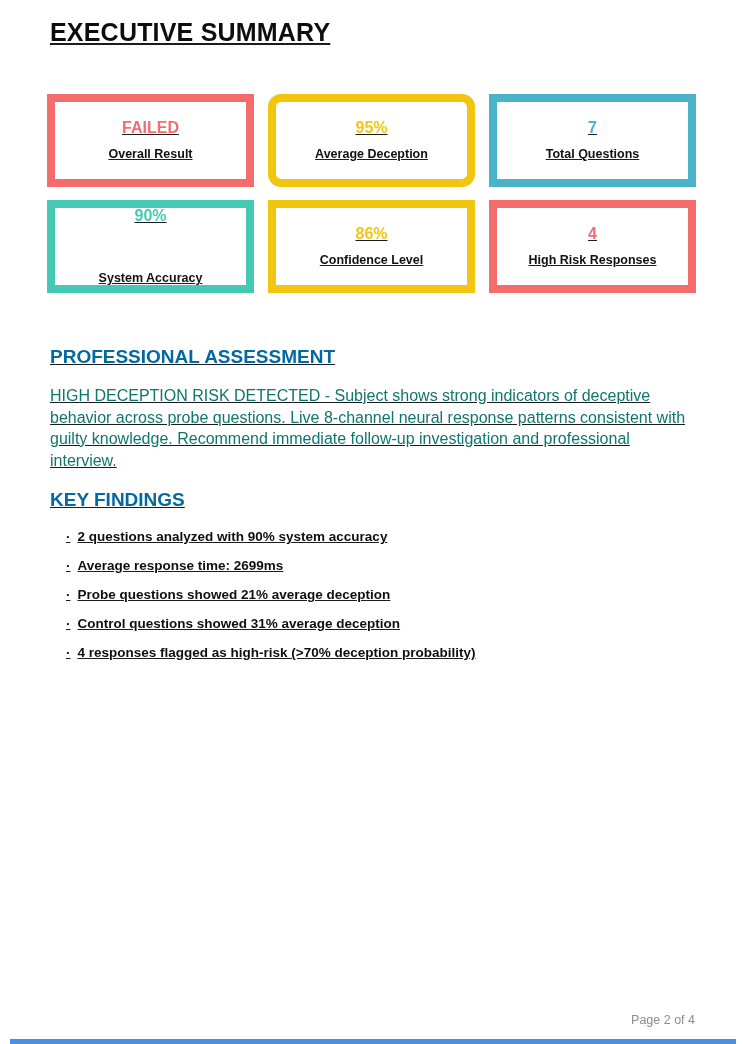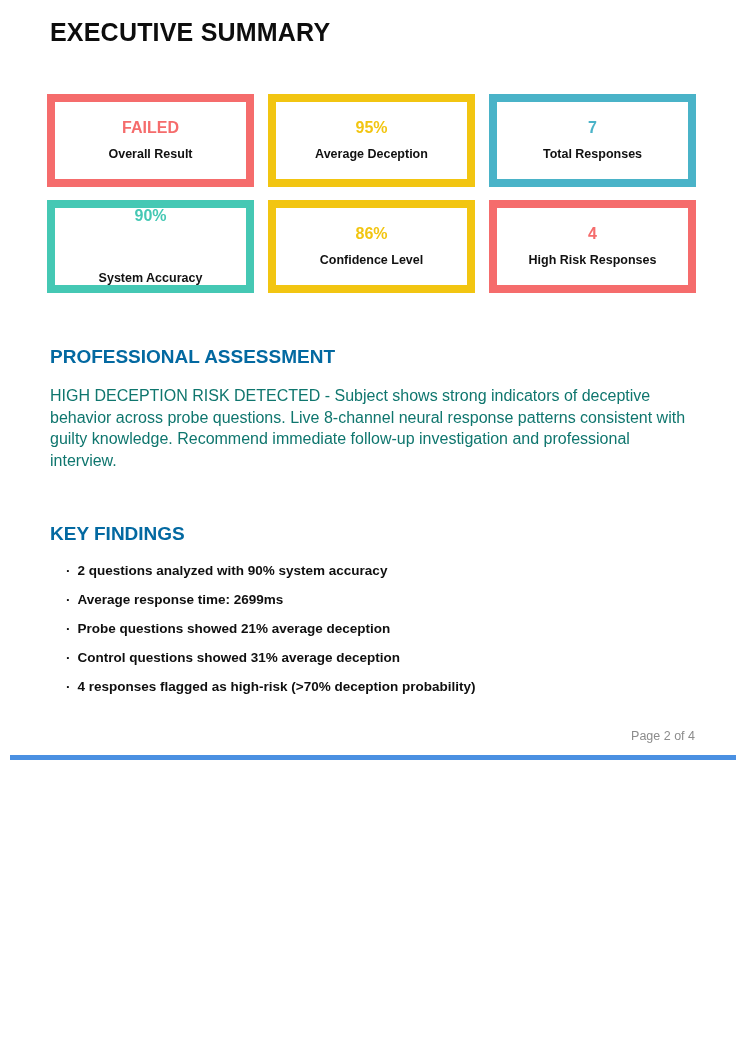--- a/index.html
+++ b/index.html
@@ -5,24 +5,25 @@
   html, body {
     margin: 0;
     padding: 0;
     background: #ffffff;
     font-family: "Liberation Sans", sans-serif;
     color: #1c1c1c;
   }
   .page {
     position: relative;
     width: 743px;
-    height: 760px;
+    height: 1044px;
     background: #ffffff;
     overflow: hidden;
     box-sizing: border-box;
+    text-decoration: underline;
   }
   .content {
     padding: 16px 47px 0 47px;
   }
   .doc-title {
     font-size: 25px;
     font-weight: 700;
     color: #0d0d0d;
     letter-spacing: 0.2px;
     margin: 2px 0 0 3px;
@@ -64,21 +65,21 @@
   .assessment-heading { margin-top: 53px; }
   .assessment-body {
     margin-top: 17px;
     margin-left: 3px;
     width: 645px;
     font-size: 16px;
     line-height: 21.5px;
     font-weight: 400;
     color: #0f766e;
   }
-  .findings-heading { margin-top: 52px; }
+  .findings-heading { margin-top: 18px; }
   .findings-list { margin-top: 19px; }
   .finding {
     display: flex;
     align-items: baseline;
     margin-bottom: 15px;
     padding-left: 19px;
     font-size: 13.5px;
     font-weight: 700;
     color: #0f0f0f;
     line-height: 14px;
@@ -112,28 +113,28 @@
 
     <div class="doc-title">EXECUTIVE SUMMARY</div>
 
     <div class="cards-grid">
 
       <div class="card" style="border-color: rgb(245, 108, 108);">
         <div class="card-value" style="color: rgb(245, 108, 108);">FAILED</div>
         <div class="card-label">Overall Result</div>
       </div>
 
-      <div class="card" style="border-color: rgb(242, 197, 17);">
+      <div class="card" style="border-color: rgb(242, 197, 17); border-radius: 13px;">
         <div class="card-value" style="color: rgb(242, 197, 17);">95%</div>
         <div class="card-label">Average Deception</div>
       </div>
 
       <div class="card" style="border-color: rgb(74, 179, 200);">
         <div class="card-value" style="color: rgb(74, 179, 200);">7</div>
-        <div class="card-label">Total Responses</div>
+        <div class="card-label">Total Questions</div>
       </div>
 
       <div class="card" style="border-color: rgb(69, 200, 180); gap: 36px;">
         <div class="card-value" style="color: rgb(69, 200, 180);">90%</div>
         <div class="card-label">System Accuracy</div>
       </div>
 
       <div class="card" style="border-color: rgb(242, 197, 17);">
         <div class="card-value" style="color: rgb(242, 197, 17);">86%</div>
         <div class="card-label">Confidence Level</div>

